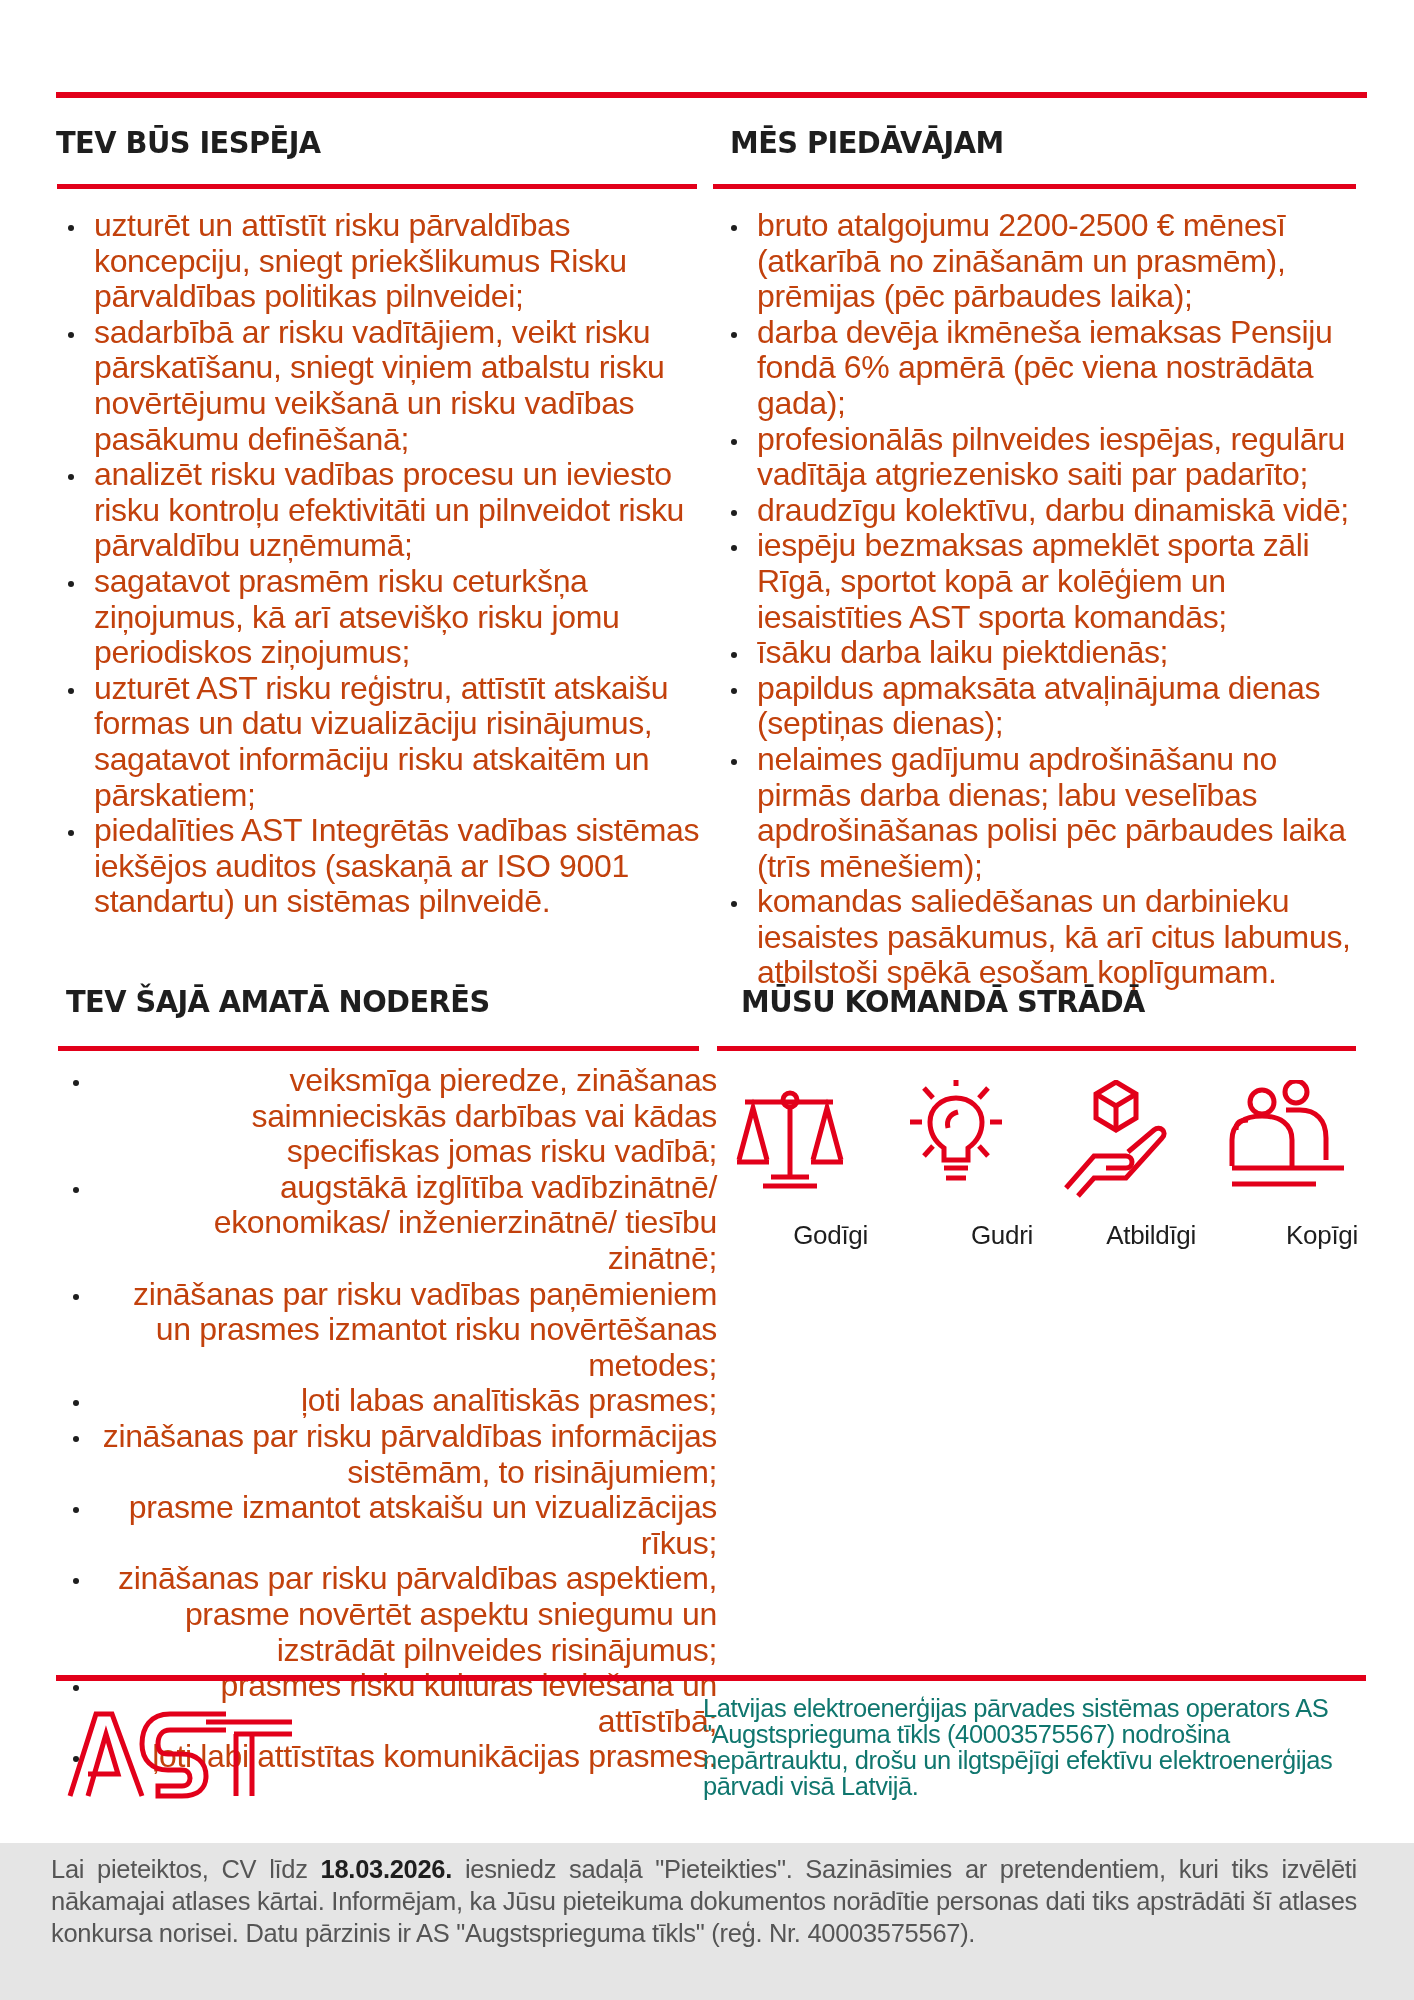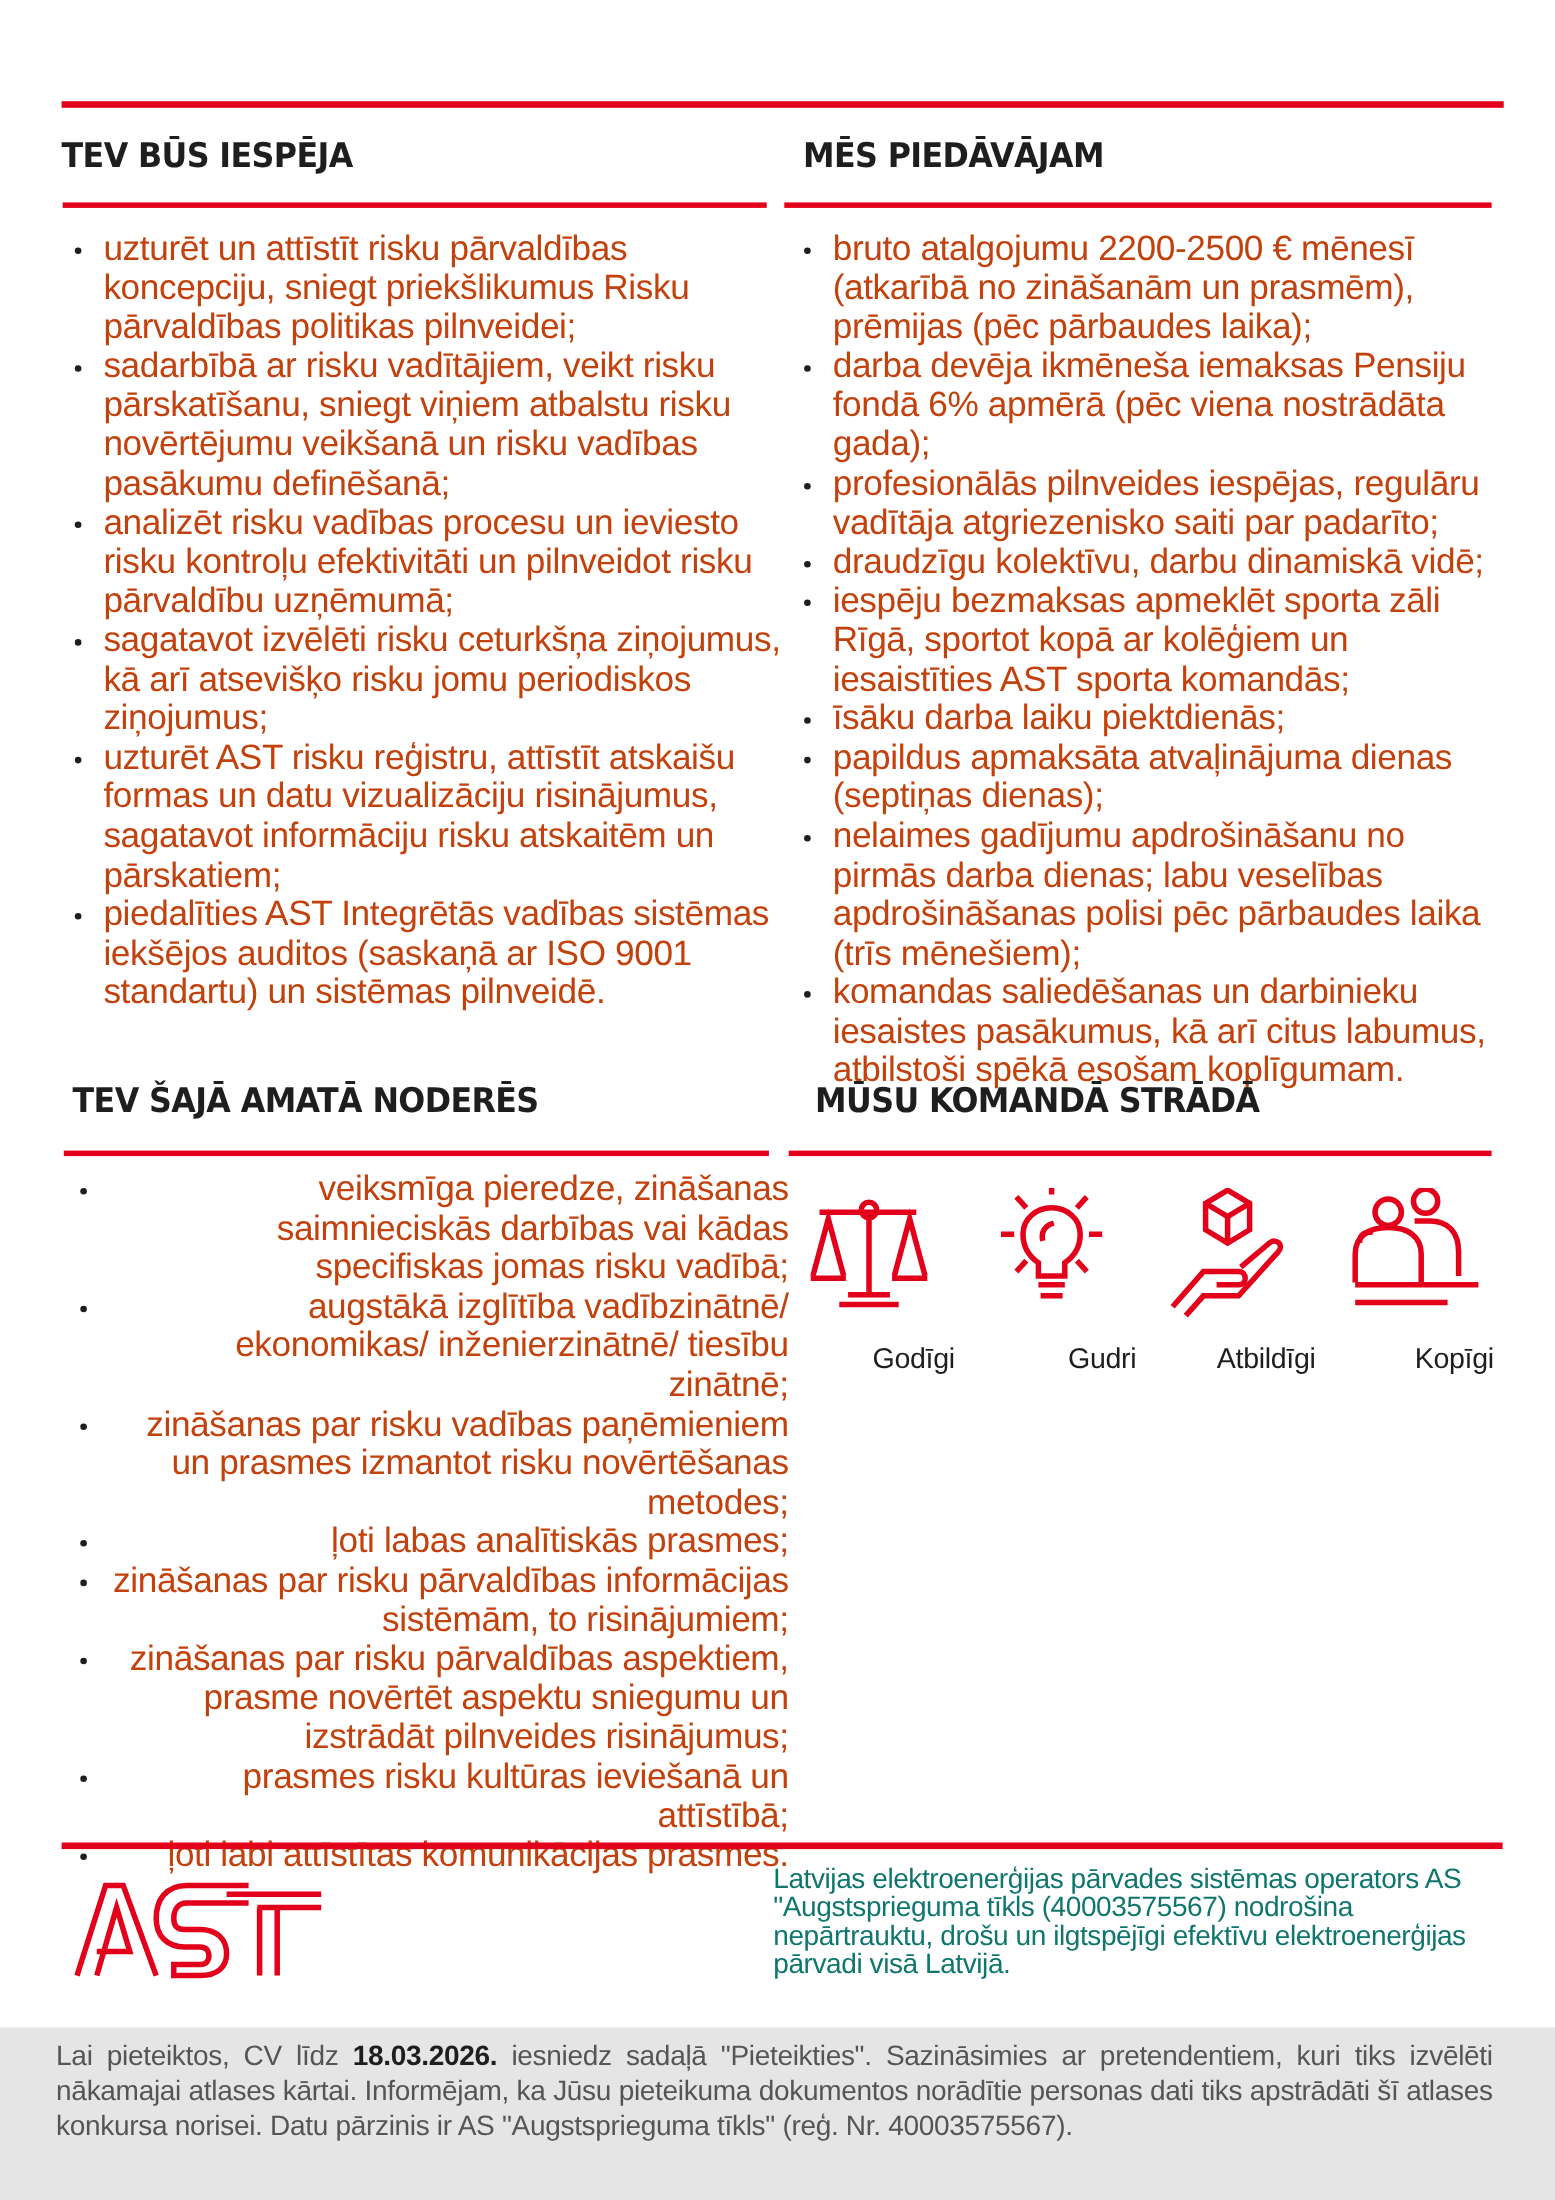--- a/index.html
+++ b/index.html
@@ -52,21 +52,21 @@
 <body>
 
 <div class="rule" style="left:56px;top:92px;width:1311px;"></div>
 
 <h2 class="heading" style="left:56px;top:124px;">TEV BŪS IESPĒJA</h2>
 <div class="rule" style="left:57px;top:184px;width:640px;height:5px;"></div>
 <ul class="blist" id="list-opportunity" style="left:62px;top:208px;width:650px;">
     <li>uzturēt un attīstīt risku pārvaldības koncepciju, sniegt priekšlikumus Risku pārvaldības politikas pilnveidei;</li>
     <li>sadarbībā ar risku vadītājiem, veikt risku pārskatīšanu, sniegt viņiem atbalstu risku novērtējumu veikšanā un risku vadības pasākumu definēšanā;</li>
     <li>analizēt risku vadības procesu un ieviesto risku kontroļu efektivitāti un pilnveidot risku pārvaldību uzņēmumā;</li>
-    <li>sagatavot izvēlēti risku ceturkšņa ziņojumus, kā arī atsevišķo risku jomu periodiskos ziņojumus;</li>
+    <li>sagatavot prasmēm risku ceturkšņa ziņojumus, kā arī atsevišķo risku jomu periodiskos ziņojumus;</li>
     <li>uzturēt AST risku reģistru, attīstīt atskaišu formas un datu vizualizāciju risinājumus, sagatavot informāciju risku atskaitēm un pārskatiem;</li>
     <li>piedalīties AST Integrētās vadības sistēmas iekšējos auditos (saskaņā ar ISO 9001 standartu) un sistēmas pilnveidē.</li>
   </ul>
 
 <h2 class="heading" style="left:730px;top:124px;">MĒS PIEDĀVĀJAM</h2>
 <div class="rule" style="left:713px;top:184px;width:643px;height:5px;"></div>
 <ul class="blist" id="list-offer" style="left:725px;top:208px;width:650px;">
     <li>bruto atalgojumu 2200-2500 € mēnesī (atkarībā no zināšanām un prasmēm), prēmijas (pēc pārbaudes laika);</li>
     <li>darba devēja ikmēneša iemaksas Pensiju fondā 6% apmērā (pēc viena nostrādāta gada);</li>
     <li>profesionālās pilnveides iespējas, regulāru vadītāja atgriezenisko saiti par padarīto;</li>
@@ -79,20 +79,21 @@
   </ul>
 
 <h2 class="heading" style="left:66px;top:983px;">TEV ŠAJĀ AMATĀ NODERĒS</h2>
 <div class="rule" style="left:58px;top:1046px;width:641px;height:5px;"></div>
 <ul class="blist" id="list-requirements" style="left:67px;top:1063px;width:650px;text-align:right;">
     <li>veiksmīga pieredze, zināšanas saimnieciskās darbības vai kādas specifiskas jomas risku vadībā;</li>
     <li>augstākā izglītība vadībzinātnē/ ekonomikas/ inženierzinātnē/ tiesību zinātnē;</li>
     <li>zināšanas par risku vadības paņēmieniem un prasmes izmantot risku novērtēšanas metodes;</li>
     <li>ļoti labas analītiskās prasmes;</li>
     <li>zināšanas par risku pārvaldības informācijas sistēmām, to risinājumiem;</li>
+    <li>prasme izmantot atskaišu un vizualizācijas rīkus;</li>
     <li>zināšanas par risku pārvaldības aspektiem, prasme novērtēt aspektu sniegumu un izstrādāt pilnveides risinājumus;</li>
     <li>prasmes risku kultūras ieviešanā un attīstībā;</li>
     <li>ļoti labi attīstītas komunikācijas prasmes.</li>
   </ul>
 
 <h2 class="heading" style="left:741px;top:983px;">MŪSU KOMANDĀ STRĀDĀ</h2>
 <div class="rule" style="left:717px;top:1046px;width:639px;height:5px;"></div>
 
 <div class="values-row">
   <div class="value" style="left:0;">

